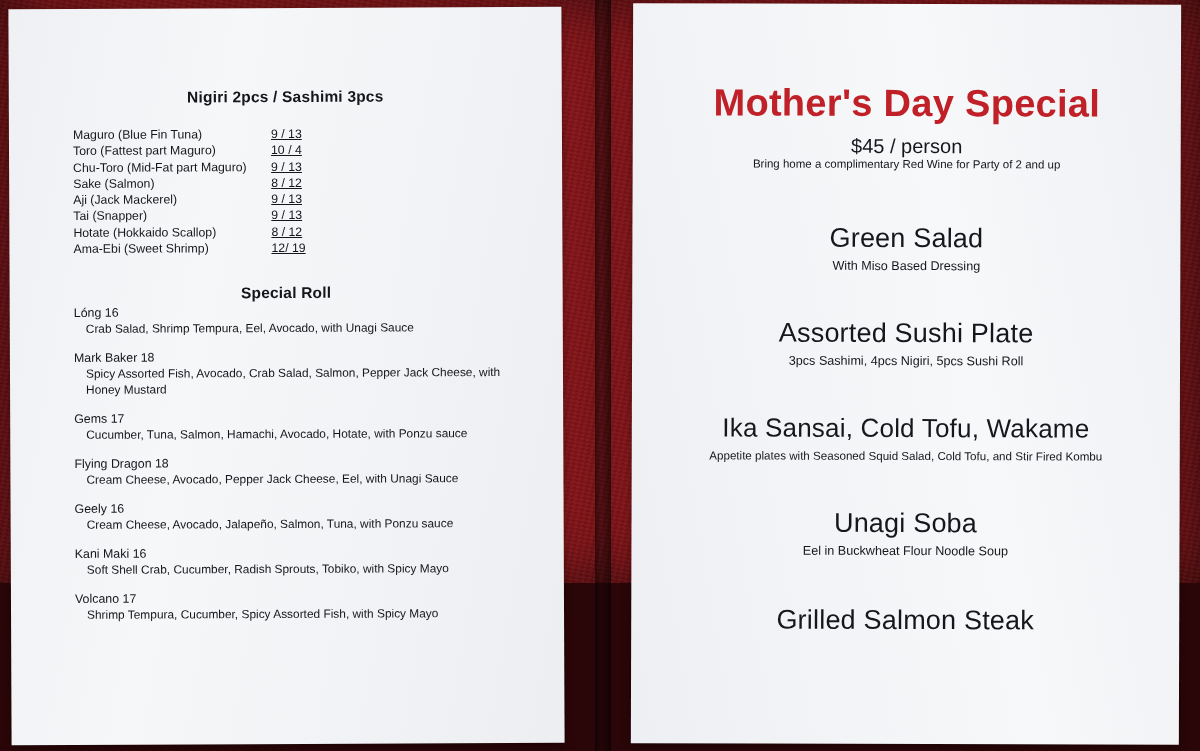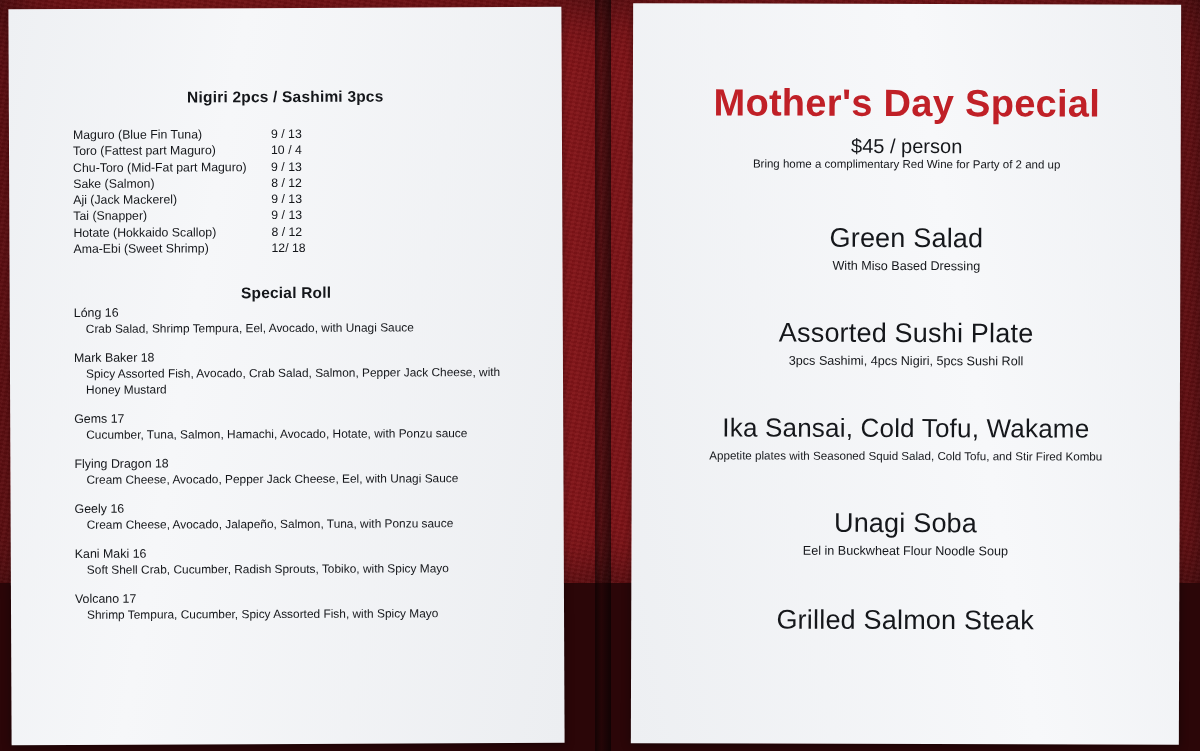--- a/index.html
+++ b/index.html
@@ -87,21 +87,21 @@
     left: 64px;
     top: 118px;
     width: 330px;
     font-size: 12.3px;
   }
   .nigiri-row {
     display: flex;
     line-height: 16.3px;
   }
   .nigiri-row .nm { width: 198px; white-space: nowrap; }
-  .nigiri-row .pr { white-space: nowrap; }
+  .nigiri-row .pr { white-space: nowrap; text-decoration: underline; }
 
   .special-title { position: absolute; left: 0; top: 276px; width: 553px; }
 
   .rolls {
     position: absolute;
     left: 64px;
     top: 296px;
     width: 450px;
   }
   .roll { margin-bottom: 13px; }
@@ -202,21 +202,21 @@
         <div class="nigiri-row">
           <span class="nm">Tai (Snapper)</span>
           <span class="pr">9 / 13</span>
         </div>
         <div class="nigiri-row">
           <span class="nm">Hotate (Hokkaido Scallop)</span>
           <span class="pr">8 / 12</span>
         </div>
         <div class="nigiri-row">
           <span class="nm">Ama-Ebi (Sweet Shrimp)</span>
-          <span class="pr">12/ 18</span>
+          <span class="pr">12/ 19</span>
         </div>
       </div>
 
       <div class="sec-title special-title">Special Roll</div>
 
       <div class="rolls">
         <div class="roll">
           <div class="rname">Lóng 16</div>
           <div class="rdesc">Crab Salad, Shrimp Tempura, Eel, Avocado, with Unagi Sauce</div>
         </div>

